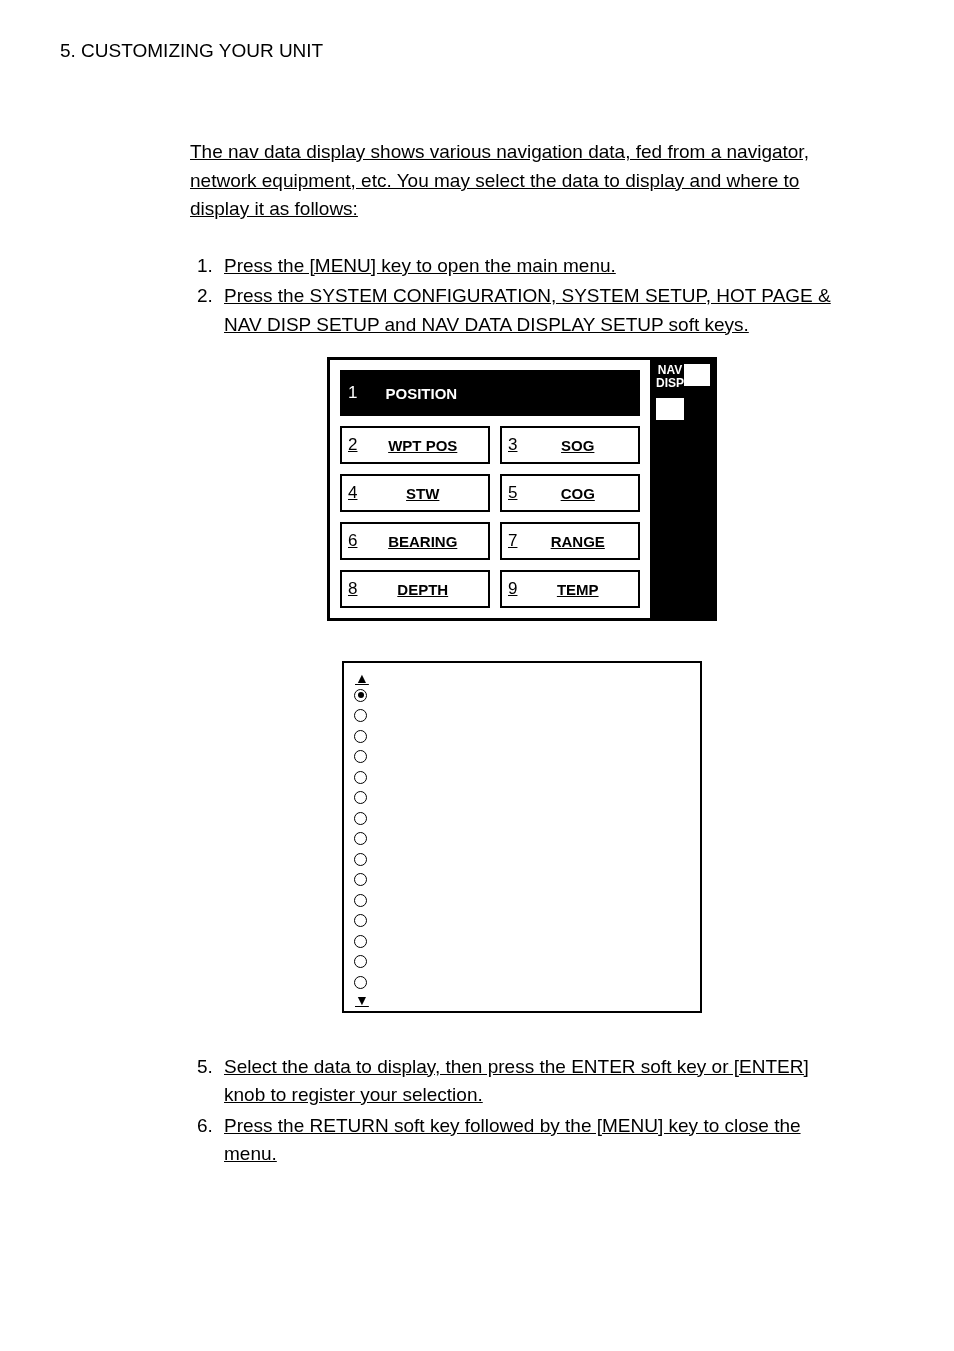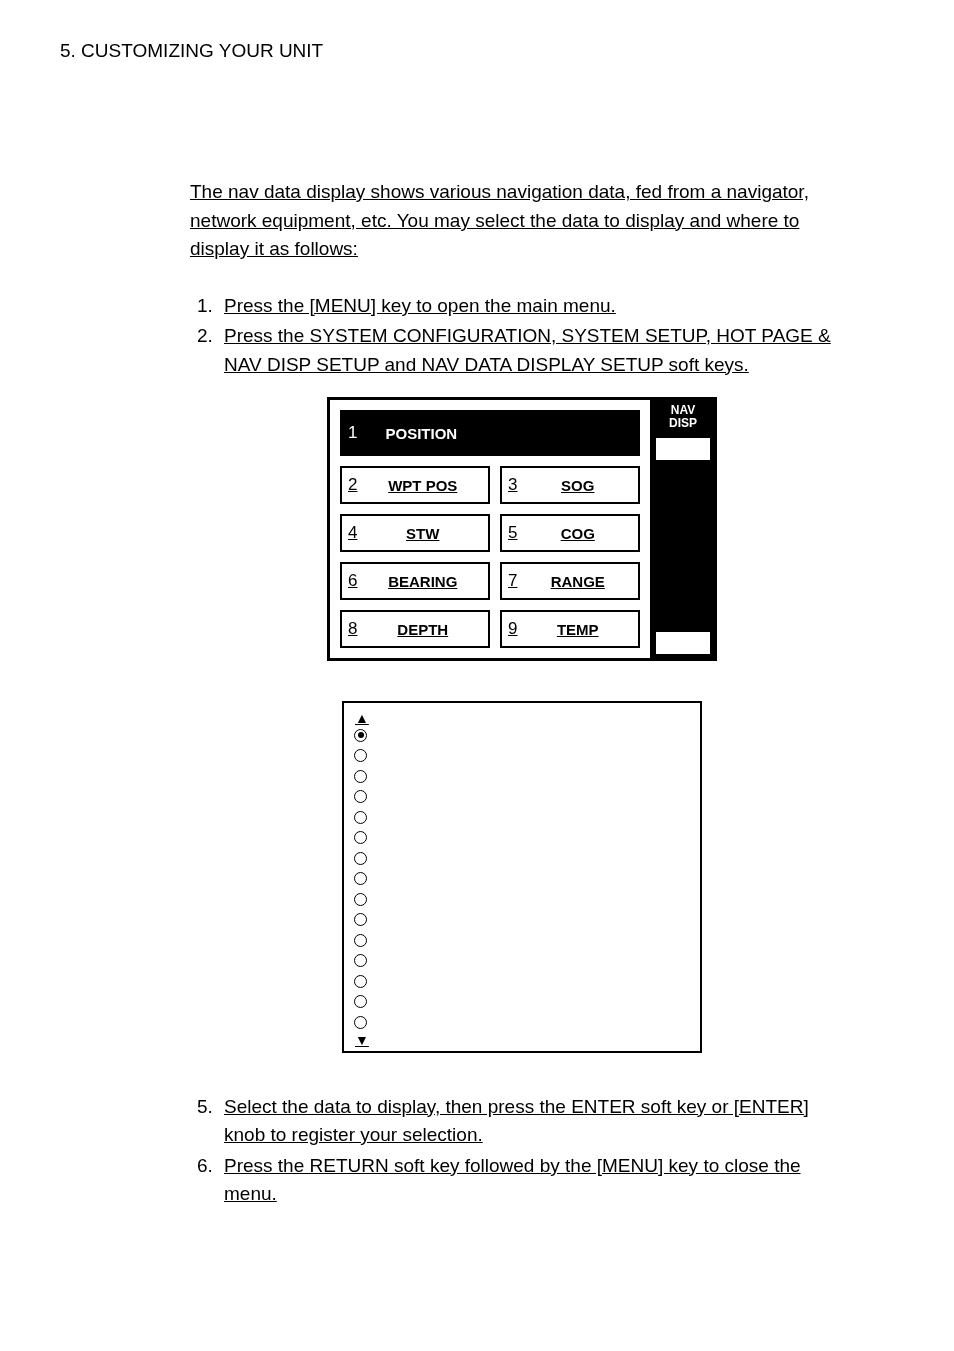--- a/index.html
+++ b/index.html
@@ -7,21 +7,21 @@
     width: 954px;
     height: 1351px;
     background: #fff;
     font-family: Arial, Helvetica, sans-serif;
     color: #000;
     position: relative;
     padding: 40px 60px 40px 60px;
   }
   .header {
     font-size: 19px;
-    margin-bottom: 116px;
+    margin-bottom: 76px;
   }
   .content {
     margin-left: 130px;
     margin-right: 40px;
     text-decoration: underline;
   }
   .intro {
     font-size: 19px;
     line-height: 1.5;
     margin-bottom: 24px;
@@ -52,21 +52,21 @@
   .panel-main {
     flex: 1;
     border-right: 2px solid #000;
     padding: 10px;
   }
   .panel-side {
     width: 62px;
     background: #000;
     padding: 4px 4px;
     display: flex;
-    flex-direction: column;
+    flex-direction: row;
     justify-content: space-between;
     align-items: stretch;
   }
   .side-label {
     color: #fff;
     font-size: 12px;
     font-weight: bold;
     text-align: center;
     line-height: 1.1;
   }

